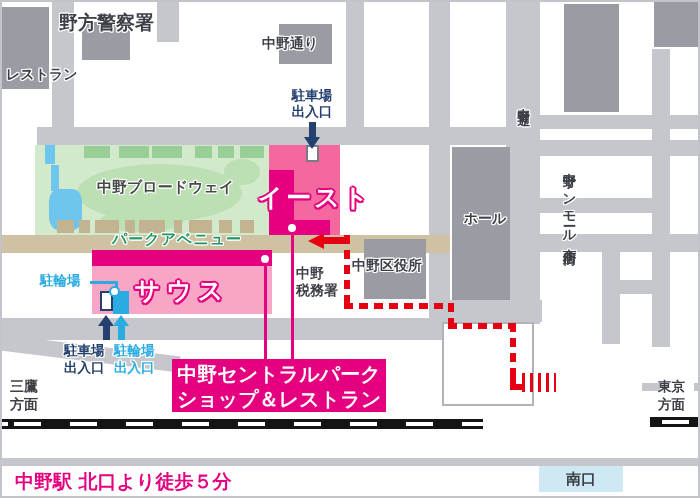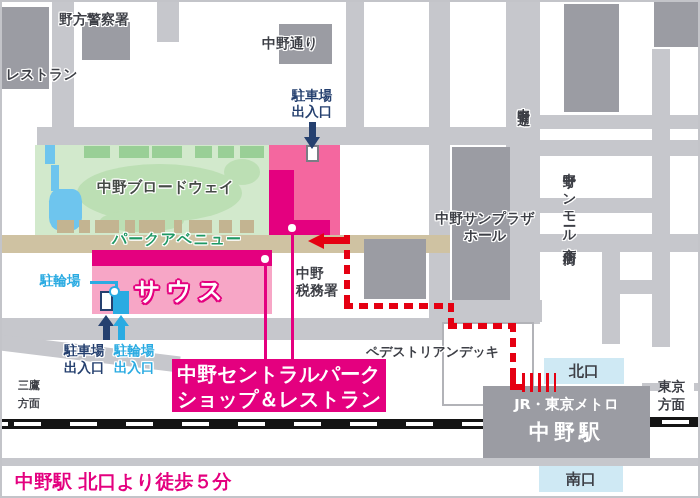--- a/index.html
+++ b/index.html
@@ -82,38 +82,39 @@
   <div class="lab halo green z7" style="left:110px;top:229px;font-size:15px;letter-spacing:1px">パークアベニュー</div>
 
   <div class="bldg" style="left:0;top:5px;width:47px;height:82px"></div>
   <div class="bldg" style="left:80px;top:20px;width:48px;height:38px"></div>
   <div class="bldg" style="left:277px;top:22px;width:53px;height:40px"></div>
   <div class="bldg" style="left:562px;top:2px;width:55px;height:108px"></div>
   <div class="bldg" style="left:652px;top:0;width:48px;height:45px"></div>
   <div class="bldg" style="left:362px;top:237px;width:62px;height:60px"></div>
   <div class="bldg" style="left:450px;top:145px;width:58px;height:153px"></div>
 
-  <div class="lab halo z7" style="left:57px;top:9px;font-size:14px">野方警察署</div>
+  <div class="lab halo z7" style="left:57px;top:9px;font-size:19px">野方警察署</div>
   <div class="lab halo z7" style="left:4px;top:64px;font-size:14px">レストラン</div>
   <div class="lab halo z7" style="left:260px;top:33px;font-size:14px">中野通り</div>
+  <div class="lab halo z7" style="left:350px;top:255px;width:85px;font-size:14px" class2="center">中野区役所</div>
   <div class="lab halo center z7" style="left:428px;top:208px;width:110px;font-size:14px">
-    <div>中野サンプラザ</div>
     <div>ホール</div>
   </div>
   <div class="lab z7" style="left:294px;top:263px;font-size:14px">
     <div>中野</div>
     <div>税務署</div>
   </div>
   <div class="lab halo vtext z7" style="left:514px;top:96px;font-size:13px">中野通り</div>
   <div class="lab halo vtext z7" style="left:559px;top:160px;font-size:13.5px">中野サンモール商店街</div>
 
   <div class="abs z2" style="left:267px;top:143px;width:71px;height:90px;background:#f4679f"></div>
   <div class="abs z3" style="left:267px;top:168px;width:25px;height:65px;background:#e4007f"></div>
   <div class="abs z3" style="left:267px;top:218px;width:61px;height:15px;background:#e4007f"></div>
   <div class="abs z4" style="left:304px;top:143px;width:13px;height:17px;background:#fff;border:2px solid #7a7c85;box-sizing:border-box"></div>
+  <div class="lab pinkstroke center z7" style="left:255px;top:181px;width:115px;font-size:25px;letter-spacing:3px">イースト</div>
 
   <div class="lab navy halo center z7" style="left:278px;top:86px;width:64px;font-size:13.5px">
     <div>駐車場</div>
     <div>出入口</div>
   </div>
   <div class="abs z6" style="left:307px;top:120px;width:7px;height:15px;background:#25406f"></div>
   <div class="abs z6" style="left:302px;top:135px;width:0;height:0;border-left:8px solid transparent;border-right:8px solid transparent;border-top:12px solid #25406f"></div>
 
   <div class="abs z2" style="left:90px;top:248px;width:180px;height:16px;background:#e4007f"></div>
   <div class="abs z2" style="left:90px;top:264px;width:180px;height:48px;background:#f7a6c6"></div>
@@ -132,21 +133,20 @@
   <div class="lab navy halo z7" style="left:62px;top:340px;font-size:13.5px;line-height:17px">
     <div>駐車場</div>
     <div>出入口</div>
   </div>
   <div class="lab cyan halo z7" style="left:112px;top:340px;font-size:13.5px;line-height:17px">
     <div>駐輪場</div>
     <div>出入口</div>
   </div>
 
   <div class="abs z2" style="left:440px;top:320px;width:88px;height:80px;background:#fff;border:2px solid #b2b3b8"></div>
-  <div class="lab halo z7" style="left:364px;top:342px;font-size:13px">ペデストリアンデッキ</div>
 
   <div class="abs z6" style="left:306px;top:231px;width:0;height:0;border-top:8px solid transparent;border-bottom:8px solid transparent;border-right:16px solid #e50012"></div>
   <div class="solidred" style="left:322px;top:235px;width:22px;height:7px"></div>
   <div class="dashv" style="left:342px;top:233px;height:74px"></div>
   <div class="dashh" style="left:342px;top:301px;width:110px"></div>
   <div class="dashv" style="left:446px;top:301px;height:26px"></div>
   <div class="dashh" style="left:446px;top:321px;width:68px"></div>
   <div class="dashv" style="left:508px;top:321px;height:53px"></div>
   <div class="solidred" style="left:508px;top:372px;width:6px;height:16px"></div>
   <div class="solidred" style="left:508px;top:382px;width:12px;height:6px"></div>
@@ -162,28 +162,23 @@
     <div>ショップ＆レストラン</div>
   </div>
 
   <div class="rail" style="left:0;top:417px;width:481px">
       <div class="ties"></div>
     </div>
   <div class="rail" style="left:648px;top:415px;width:52px">
       <div class="ties"></div>
     </div>
 
-  <div class="abs z3 center" style="left:481px;top:384px;width:167px;height:72px;background:#9b9ca3;color:#fff;padding-top:9px;box-sizing:border-box">
-    <div style="font-size:14.5px;font-weight:bold">JR・東京メトロ</div>
-    <div style="font-size:21px;font-weight:bold;letter-spacing:4px;margin-top:4px">中野駅</div>
-  </div>
-  <div class="abs z4 center" style="left:542px;top:356px;width:80px;height:26px;background:#cfe9f4;color:#3d3f46;font-weight:bold;font-size:15px;line-height:26px">北口</div>
   <div class="abs z4 center" style="left:537px;top:464px;width:84px;height:26px;background:#cfe9f4;color:#3d3f46;font-weight:bold;font-size:15px;line-height:26px">南口</div>
 
-  <div class="lab z7" style="left:16px;top:375px;font-size:11px;line-height:18px">
+  <div class="lab z7" style="left:8px;top:375px;font-size:14px;line-height:18px">
     <div>三鷹</div>
     <div>方面</div>
   </div>
   <div class="lab z7" style="left:656px;top:375px;font-size:13.5px;line-height:18px">
     <div>東京</div>
     <div>方面</div>
   </div>
 
   <div class="abs" style="left:0;top:464px;width:700px;height:34px;background:#fff"></div>
   <div class="lab z7" style="left:13px;top:468px;font-size:19px;color:#e4007f">中野駅 北口より徒歩５分</div>

